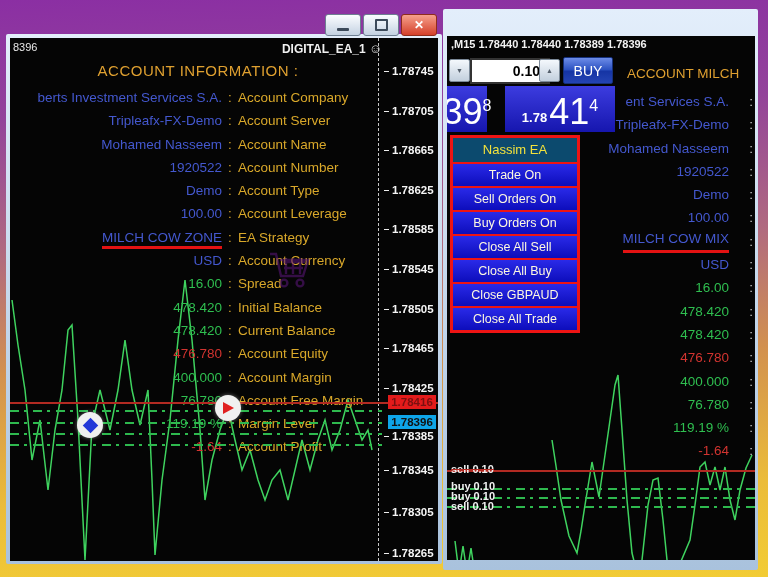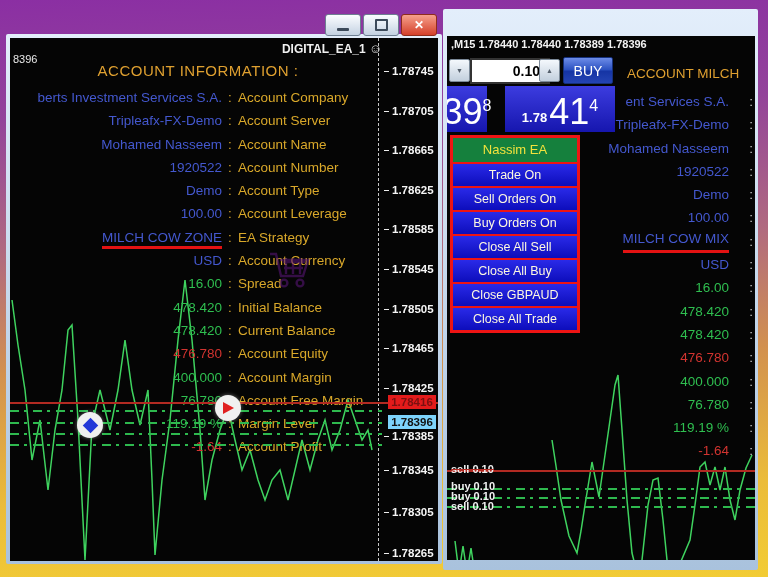--- a/index.html
+++ b/index.html
@@ -10,38 +10,38 @@
   .chrome{position:absolute;background:linear-gradient(180deg,#e3eefb,#a9c2dd);border-radius:2px;z-index:1;}
   .panel{position:absolute;background:#050505;z-index:2;overflow:hidden;}
   
   .winctl{position:absolute;left:325px;top:14px;width:112px;height:22px;display:flex;gap:2px;z-index:3;}
   .wbtn{flex:1;border:1px solid #6e7f92;border-radius:3px;background:linear-gradient(#fbfdff,#c4d2e2);
     display:flex;align-items:center;justify-content:center;cursor:default;}
   .wbtn.close{background:linear-gradient(#f6a08c,#d4402a);border-color:#8f2c1c;color:#fff;font-size:12px;font-weight:bold;}
   .glyph-min{width:12px;height:3px;background:#3c4a5a;border-radius:1px;margin-top:8px;}
   .glyph-max{width:9px;height:8px;border:2px solid #3c4a5a;border-radius:1px;}
   
-  .corner-price{position:absolute;left:3px;top:3px;color:#e8e8e8;font-size:11px;margin-top:12px;}
+  .corner-price{position:absolute;left:3px;top:3px;color:#e8e8e8;font-size:11px;}
   .ea-badge{position:absolute;right:56px;top:3px;color:#f0f0f0;font-size:12px;font-weight:bold;display:flex;align-items:center;gap:3px;}
   .smiley{font-size:13px;color:#ddd;font-weight:normal;}
   .acct-title{position:absolute;left:0;top:24px;width:376px;text-align:center;color:#dfa030;font-size:15px;letter-spacing:.5px;}
   .rows{position:absolute;left:0;top:48px;width:376px;}
   .acct-row{display:flex;height:23.3px;line-height:23.3px;font-size:13.5px;}
   .acct-row .val{width:212px;text-align:right;white-space:nowrap;}
   .acct-row .colon{width:16px;text-align:center;color:#d9a82a;}
   .acct-row .lbl{color:#d9a82a;white-space:nowrap;}
   .c-blue{color:#4458cf;} .c-green{color:#2fbf50;} .c-red{color:#d23430;}
   .u-red{border-bottom:3px solid #e31212;display:inline-block;line-height:17px;}
   
   .vsep{position:absolute;left:368px;top:0;height:100%;border-left:1px dashed #c8c8c8;}
   .tick{position:absolute;left:374px;display:flex;align-items:center;color:#f5f5f5;font-size:11.5px;font-weight:bold;z-index:2;}
   .tmark{width:5px;height:1px;background:#eee;margin-right:3px;}
   .pbox{position:absolute;left:378px;width:48px;font-size:11.5px;font-weight:bold;text-align:center;z-index:3;padding:1px 0;}
   .pbox.red{background:#e31b1b;color:#7a1010;}
-  .pbox.white{background:#7dd3fc;color:#111;}
+  .pbox.white{background:#0ea5e9;color:#111;}
   
   .hline-red{position:absolute;height:2px;background:#b22a22;z-index:1;}
   .dashdot{position:absolute;height:2px;z-index:1;
     background:repeating-linear-gradient(90deg,#2eb94e 0 9px,transparent 9px 14px,#2eb94e 14px 17px,transparent 17px 23px);}
   .chart-svg{position:absolute;left:0;top:0;z-index:0;}
   .marker{position:absolute;width:26px;height:26px;border-radius:50%;background:#f0f0f0;z-index:2;
     display:flex;align-items:center;justify-content:center;box-shadow:0 0 4px rgba(255,255,255,.4);}
   .diamond-blue{width:11px;height:11px;background:#2238d8;transform:rotate(45deg);}
   .tri-red{width:0;height:0;border-top:6px solid transparent;border-bottom:6px solid transparent;border-left:11px solid #e02020;}
   
@@ -56,21 +56,21 @@
   .buy-btn{position:absolute;left:116px;top:21px;width:50px;height:27px;border:1px solid #15307c;border-radius:2px;
     background:linear-gradient(#6c8ce8 0%,#2a50c0 48%,#1534a4 52%,#2444b4 100%);color:#fff;font-size:14px;
     font-family:"Liberation Sans",sans-serif;}
   .bigprice{position:absolute;top:50px;height:46px;background:linear-gradient(#3c3cdf,#1616ae);color:#fff;
     display:flex;align-items:flex-end;justify-content:center;z-index:2;}
   .bp-big{font-size:36px;line-height:40px;}
   .bp-sup{font-size:16px;line-height:16px;margin-bottom:18px;}
   .bp-pre{font-size:13px;font-weight:bold;margin-bottom:7px;margin-right:2px;}
   
   .ea-menu{position:absolute;left:3px;top:99px;width:124px;border:3px solid #ee1414;background:#000;z-index:4;}
-  .ea-head{height:24px;line-height:24px;text-align:center;color:#f3e23c;font-size:13px;background:#15803d;}
+  .ea-head{height:24px;line-height:24px;text-align:center;color:#f3e23c;font-size:13px;background:#0c4a6e;}
   .ea-btn{height:22px;line-height:22px;text-align:center;color:#fdf8e0;font-size:12.5px;border-top:2px solid #ee1414;
     background:linear-gradient(#2a2ae8,#0d0dbb);cursor:default;white-space:nowrap;overflow:hidden;}
   
   .r-acct-head{position:absolute;left:180px;top:30px;width:128px;color:#dfa030;font-size:13.5px;white-space:nowrap;overflow:hidden;z-index:3;}
   .rvals{position:absolute;left:108px;top:54px;width:198px;z-index:3;}
   .rval-row{display:flex;justify-content:flex-end;height:23.3px;line-height:23.3px;font-size:13.5px;gap:12px;}
   .rval-row .colon{width:12px;text-align:right;color:#c8c8c8;}
   .rval-row .val{white-space:nowrap;}
   
   .lvl-label{position:absolute;left:4px;color:#f0f0f0;font-size:11px;font-weight:bold;z-index:2;white-space:nowrap;}

